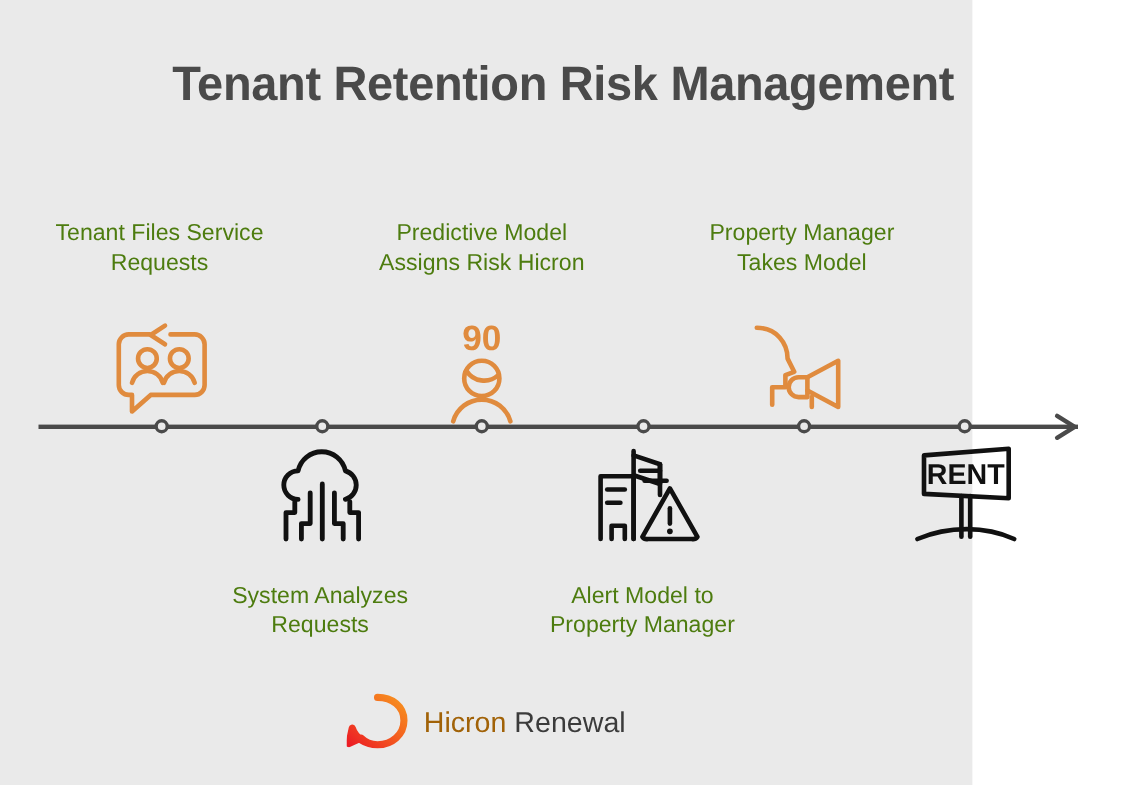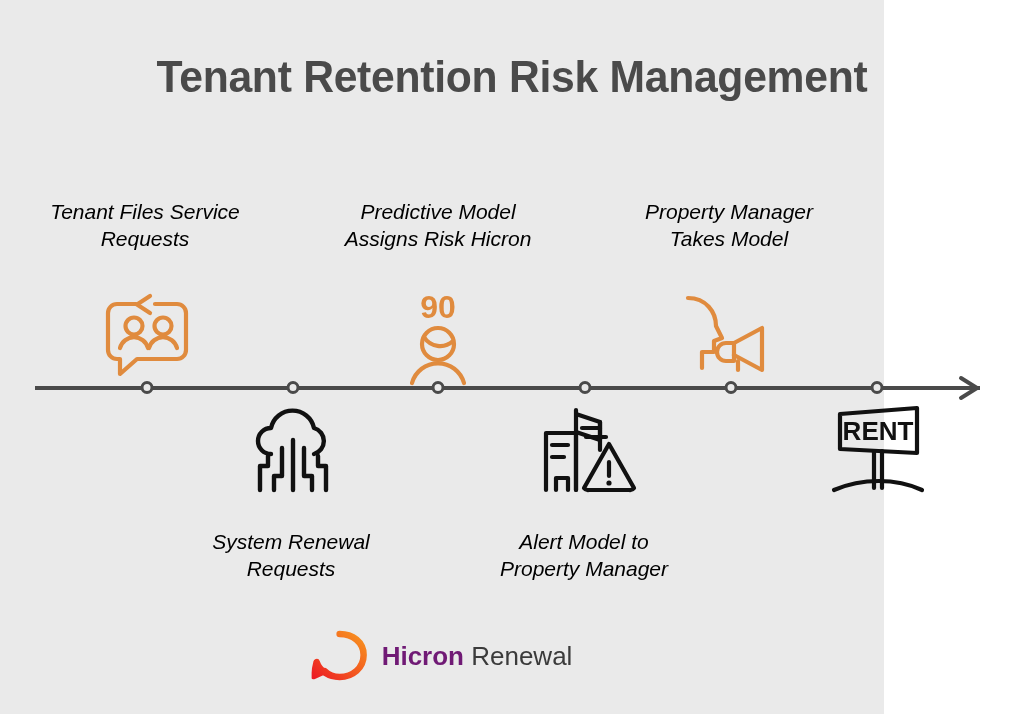--- a/index.html
+++ b/index.html
@@ -65,24 +65,23 @@
     transform: translateX(-50%);
   }
 
   
   .step-label {
     position: absolute;
     width: 260px;
     text-align: center;
     font-size: 21px;
     line-height: 27px;
-    color: #000000;
-    transform: translateX(-50%);
-    font-family: "Liberation Sans", sans-serif;
-    font-style: italic;
+    color: #4d7c0f;
+    transform: translateX(-50%);
+    font-family: "Liberation Sans", sans-serif;
   }
   .step-label.above { top: 198px; }
   .step-label.below { top: 528px; }
 
   
   .step-icon {
     position: absolute;
     width: 110px;
     height: 100px;
     transform: translateX(-50%);
@@ -101,21 +100,21 @@
     align-items: center;
     gap: 14px;
   }
   #logo-mark { width: 56px; height: 52px; display: block; }
   #logo-text {
     font-size: 26px;
     color: #222222;
     white-space: nowrap;
     font-family: "Liberation Sans", sans-serif;
   }
-  #logo-text .brand { font-weight: bold; color: #701a75; }
+  #logo-text .brand { font-weight: normal; color: #a16207; }
   #logo-text .suffix { font-weight: normal; color: #3b3b3b; }
 </style>
 </head>
 <body>
 
 <div id="canvas">
 
   <div id="title">Tenant Retention Risk Management</div>
 
   <div id="axis-line"></div>
@@ -148,21 +147,21 @@
         <circle cx="42" cy="38" r="8.5"></circle>
         <path d="M28 60 A14.5 14.5 0 0 1 56 60"></path>
 
         <circle cx="71" cy="38" r="8.5"></circle>
         <path d="M57 60 A14.5 14.5 0 0 1 85 60"></path>
       </g>
     </svg>
   </div>
 
   <div class="step-label below" style="left:291px">
-    <div>System Renewal</div>
+    <div>System Analyzes</div>
     <div>Requests</div>
   </div>
   <div class="step-icon below" style="left:293px">
     <svg viewBox="0 0 110 100" xmlns="http://www.w3.org/2000/svg">
       <g fill="none" stroke="#111111" stroke-width="4.4" stroke-linecap="round" stroke-linejoin="round">
 
         <path d="M33 54 A13 13 0 0 1 33 28 A22 22 0 0 1 76 28 A13.5 13.5 0 0 1 76 54"></path>
 
         <path d="M55 40 L55 90"></path>
 

